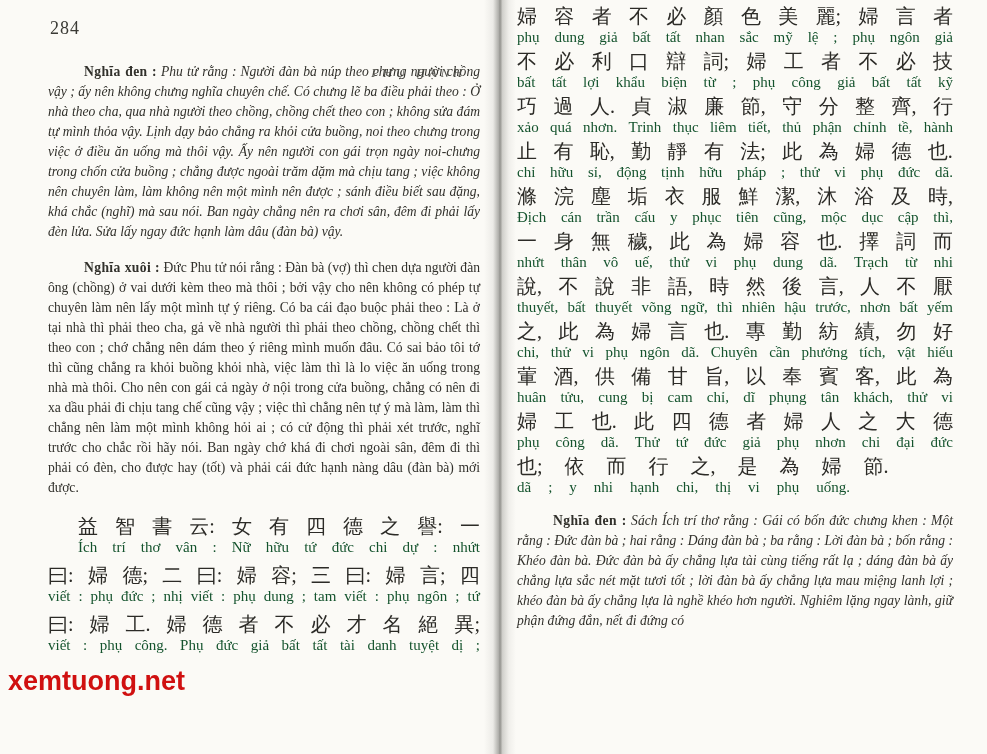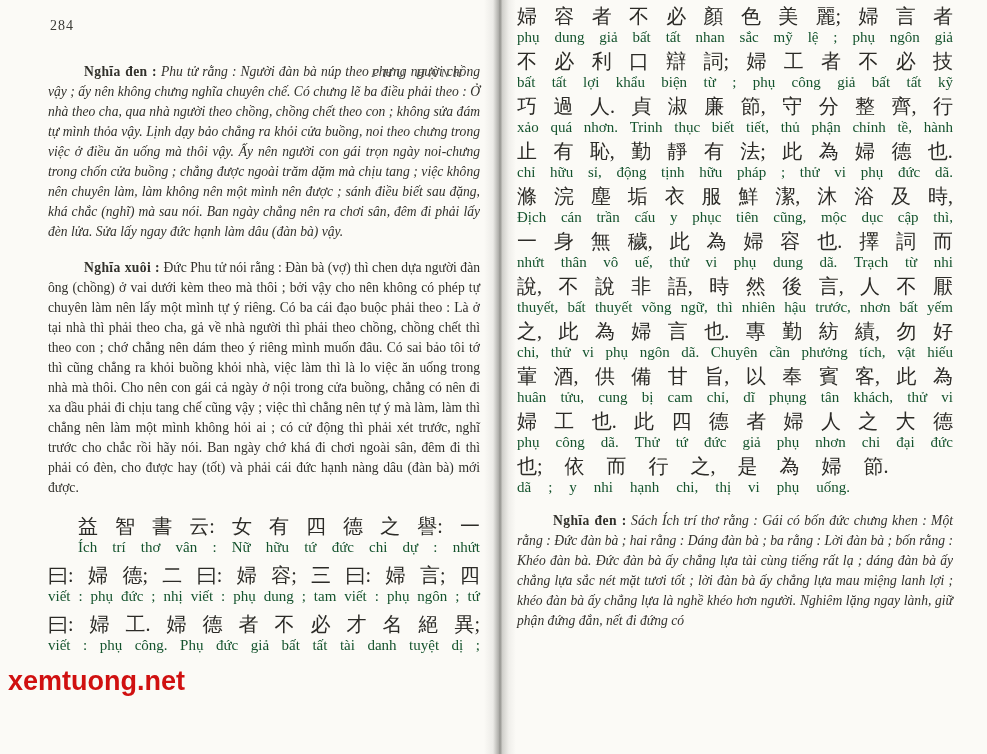--- a/index.html
+++ b/index.html
@@ -25,21 +25,21 @@
       rgba(60,60,55,0.55) 50%,
       rgba(60,60,55,0.22) 58%,
       rgba(60,60,55,0.06) 78%,
       rgba(60,60,55,0) 100%);
   }
   .page{position:absolute;top:0;}
   .page.left{left:48px;width:432px;}
   .page.right{left:517px;width:436px;}
 
   .pagehead{position:relative;height:46px;}
-  .pageno{position:absolute;top:18px;font-size:14px;letter-spacing:1px;color:#3a3a35;}
+  .pageno{position:absolute;top:18px;font-size:18px;letter-spacing:1px;color:#3a3a35;}
   .left .pageno{left:2px;}
   .right .pageno{right:4px;}
   .running{
     position:absolute;top:18px;font-style:italic;font-size:12.5px;
     letter-spacing:4px;color:var(--header-ink);white-space:nowrap;margin-top:48px;
   }
   .left .running{right:14px;}
   .right .running{left:12px;}
 
   .para{
@@ -278,21 +278,21 @@
               <span>整</span>
               <span>齊,</span>
               <span>行</span>
             </div>
             <div class="vn-line">
               <span>xảo</span>
               <span>quá</span>
               <span>nhơn.</span>
               <span>Trinh</span>
               <span>thục</span>
-              <span>biết</span>
+              <span>liêm</span>
               <span>tiết,</span>
               <span>thủ</span>
               <span>phận</span>
               <span>chỉnh</span>
               <span>tề,</span>
               <span>hành</span>
             </div>
           </div>
 
           <div class="verse-pair">

